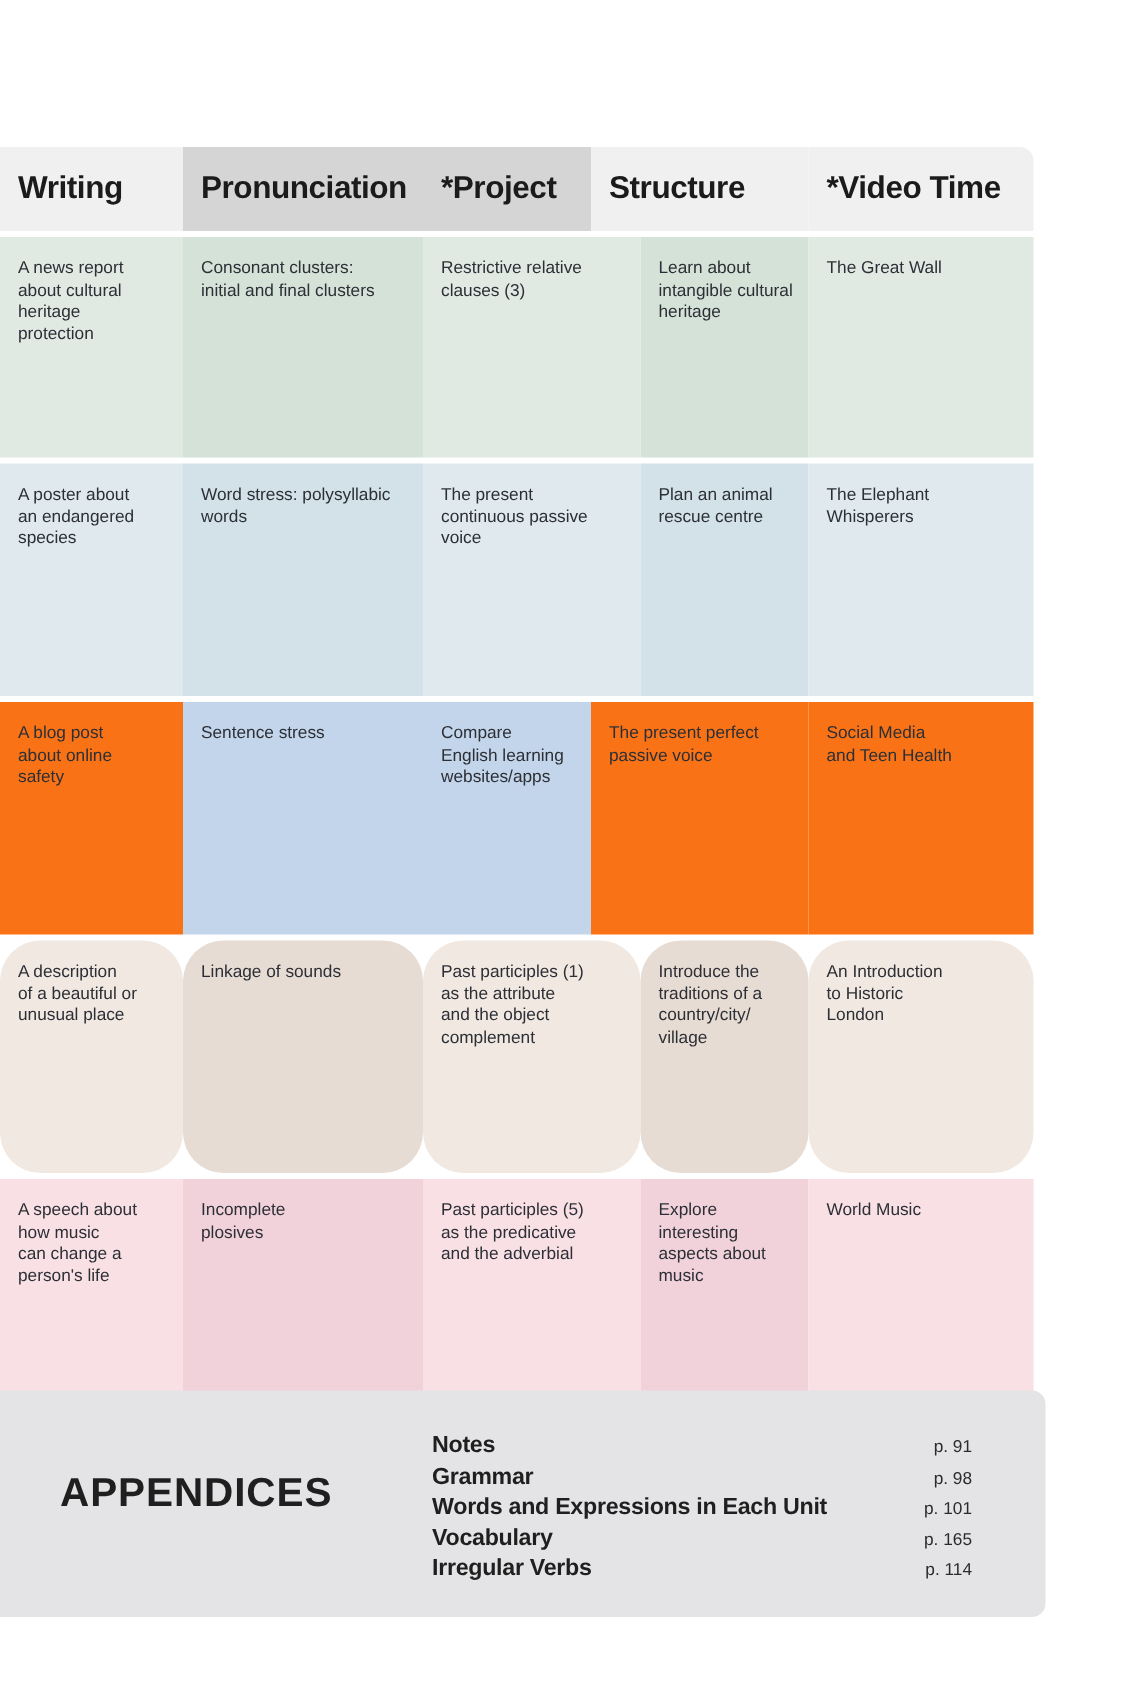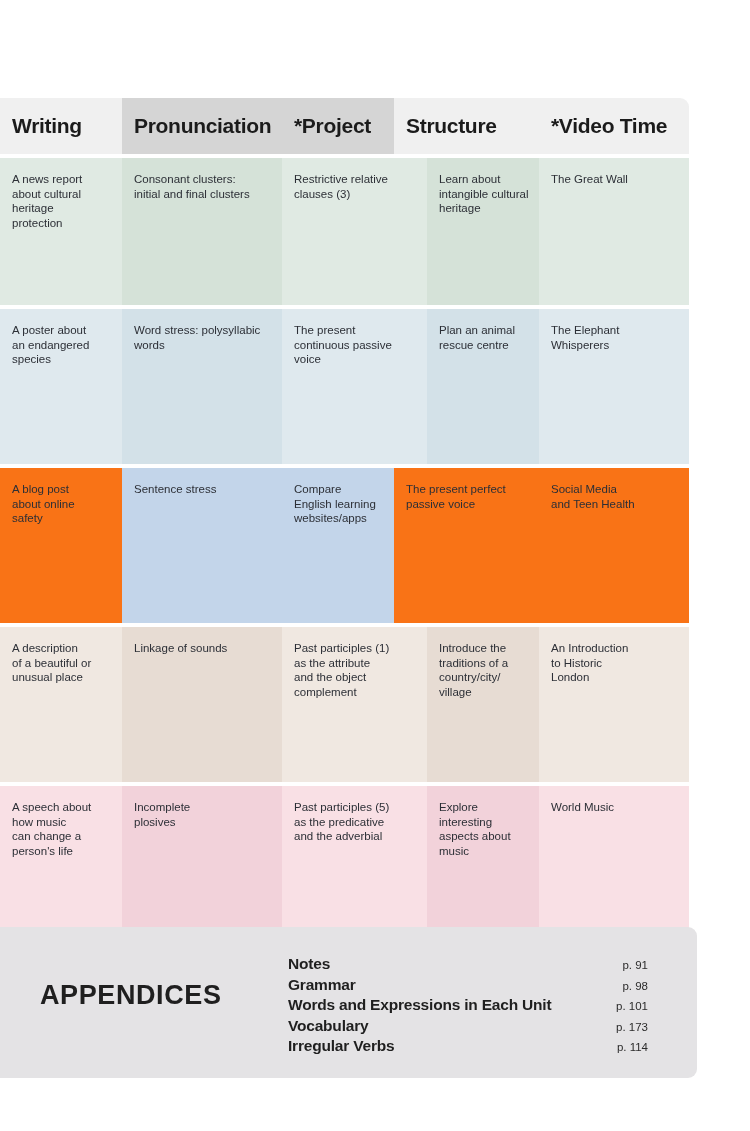--- a/index.html
+++ b/index.html
@@ -86,21 +86,21 @@
 
   .cell-text { display: block; white-space: pre-line; }
 
   
   .tint-green .scell        { background: #e0eae3; }
   .tint-green .scell.shade  { background: #d5e2d8; }
   .tint-blue1 .scell        { background: #dfe9ee; }
   .tint-blue1 .scell.shade  { background: #d3e1e8; }
   .tint-blue2 .scell        { background: #f97316; }
   .tint-blue2 .scell.shade  { background: #c3d5ea; }
-  .tint-beige .scell        { background: #f0e8e1; }
+  .tint-beige .scell        { background: #f0e8e1; border-radius: 27px; }
   .tint-beige .scell.shade  { background: #e7dcd3; }
   .tint-pink  .scell        { background: #f9e0e5; }
   .tint-pink  .scell.shade  { background: #f2d2da; }
 
   .row-h-1 { height: 147px; }
   .row-h-2 { height: 155px; }
   .row-h-3 { height: 155px; }
   .row-h-4 { height: 155px; }
   .row-h-5 { height: 146px; }
 
@@ -328,21 +328,21 @@
         <span class="app-item-page">p. 98</span>
       </div>
       <div class="app-item">
         <span class="app-item-label">Words and Expressions in Each Unit</span>
         <span class="app-item-spacer"></span>
         <span class="app-item-page">p. 101</span>
       </div>
       <div class="app-item">
         <span class="app-item-label">Vocabulary</span>
         <span class="app-item-spacer"></span>
-        <span class="app-item-page">p. 173</span>
+        <span class="app-item-page">p. 165</span>
       </div>
       <div class="app-item">
         <span class="app-item-label">Irregular Verbs</span>
         <span class="app-item-spacer"></span>
         <span class="app-item-page">p. 114</span>
       </div>
     </div>
   </div>
 
 </div>

